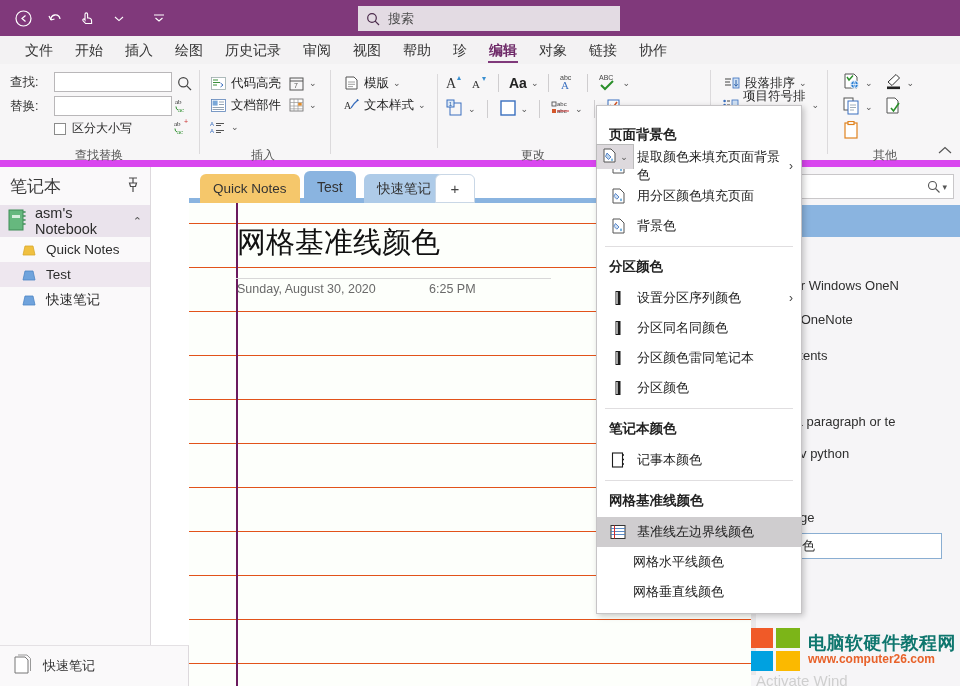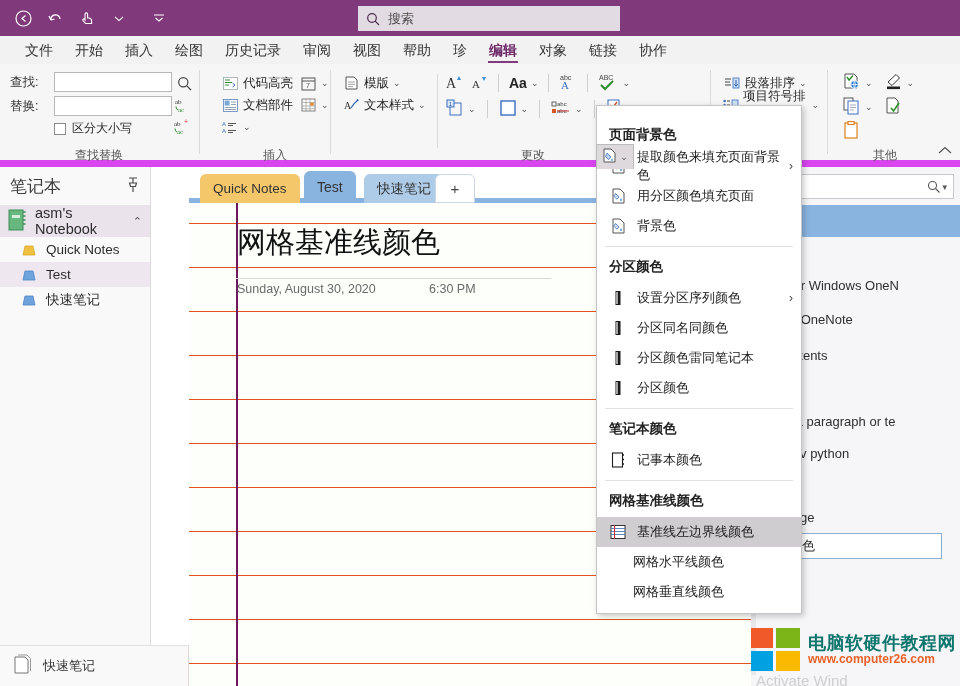--- a/index.html
+++ b/index.html
@@ -314,21 +314,21 @@
             <text x="0" y="7" font-size="7" fill="#333" font-family="serif">ab</text>
             <text x="10" y="5" font-size="7" fill="#c33">+</text>
             <text x="3" y="15" font-size="7" fill="#2c8f2c" font-family="serif">ac</text>
             <path d="M1 9.5 q0 3 2 3.5" stroke="#2c8f2c" fill="none" stroke-width="1"></path>
           </svg>
       </div>
     </div>
 
     <div class="rsep" style="left:199px;"></div>
 
-    <div class="rgroup" style="left:212px;width:126px;">
+    <div class="rgroup" style="left:200px;width:126px;">
       <div style="padding:8px 0 0 6px;">
         <div style="display:flex;align-items:center;">
           <div class="ic-btn">
             <span class="ddicon">
               <svg width="15" height="13" viewBox="0 0 15 13">
                   <rect x="0.5" y="0.5" width="14" height="12" fill="#fff" stroke="#9aa" stroke-width=".8"></rect>
                   <path d="M2 3 H7 M2 5.5 H9 M2 8 H6" stroke="#3a8f3a" stroke-width="1"></path>
                   <path d="M9.5 6 L12 8 L9.5 10" stroke="#3a6fbf" fill="none" stroke-width="1"></path>
                 </svg>
             </span>
@@ -712,21 +712,21 @@
     <div class="hline" style="top:284px"></div>
     <div class="hline" style="top:328px"></div>
     <div class="hline" style="top:372px"></div>
     <div class="hline" style="top:416px"></div>
     <div class="hline" style="top:460px"></div>
     <div class="vline"></div>
 
     <div class="pgtitle">网格基准线颜色</div>
     <div class="titlerule"></div>
     <div class="pgdate">Sunday, August 30, 2020</div>
-    <div class="pgtime">6:30 PM</div>
+    <div class="pgtime">6:25 PM</div>
   </div>
 
   <div class="rightpane">
     <div class="rp-search">
       <span class="txt">)</span>
       <span style="display:flex;align-items:center;gap:2px;">
         <svg width="13" height="13" viewBox="0 0 13 13">
             <circle cx="5.5" cy="5.5" r="4" fill="none" stroke="#555" stroke-width="1.1"></circle>
             <path d="M8.5 8.5 L12.5 12.5" stroke="#555" stroke-width="1.1"></path>
           </svg>

